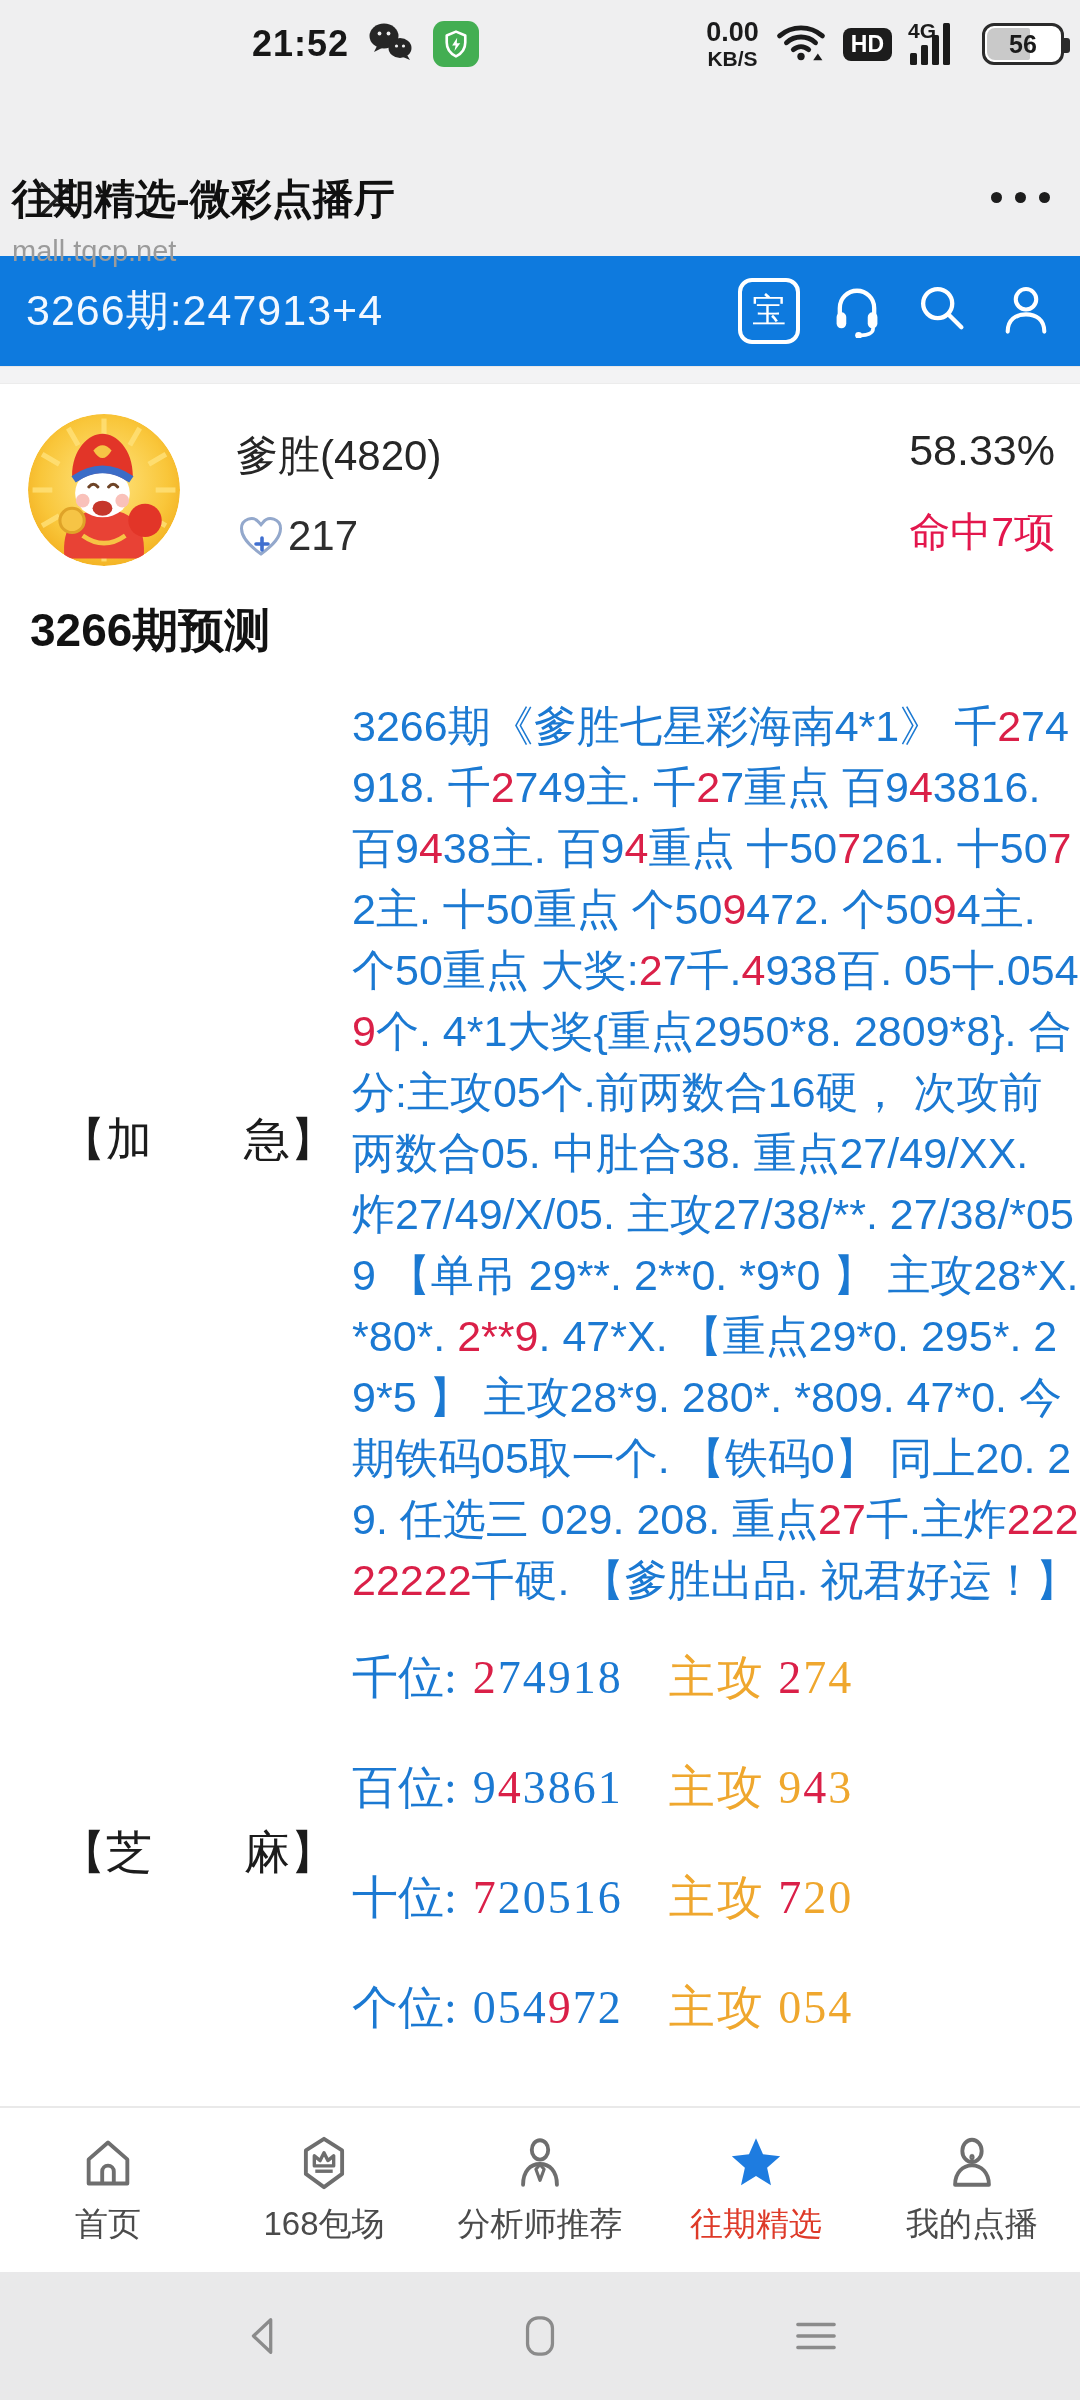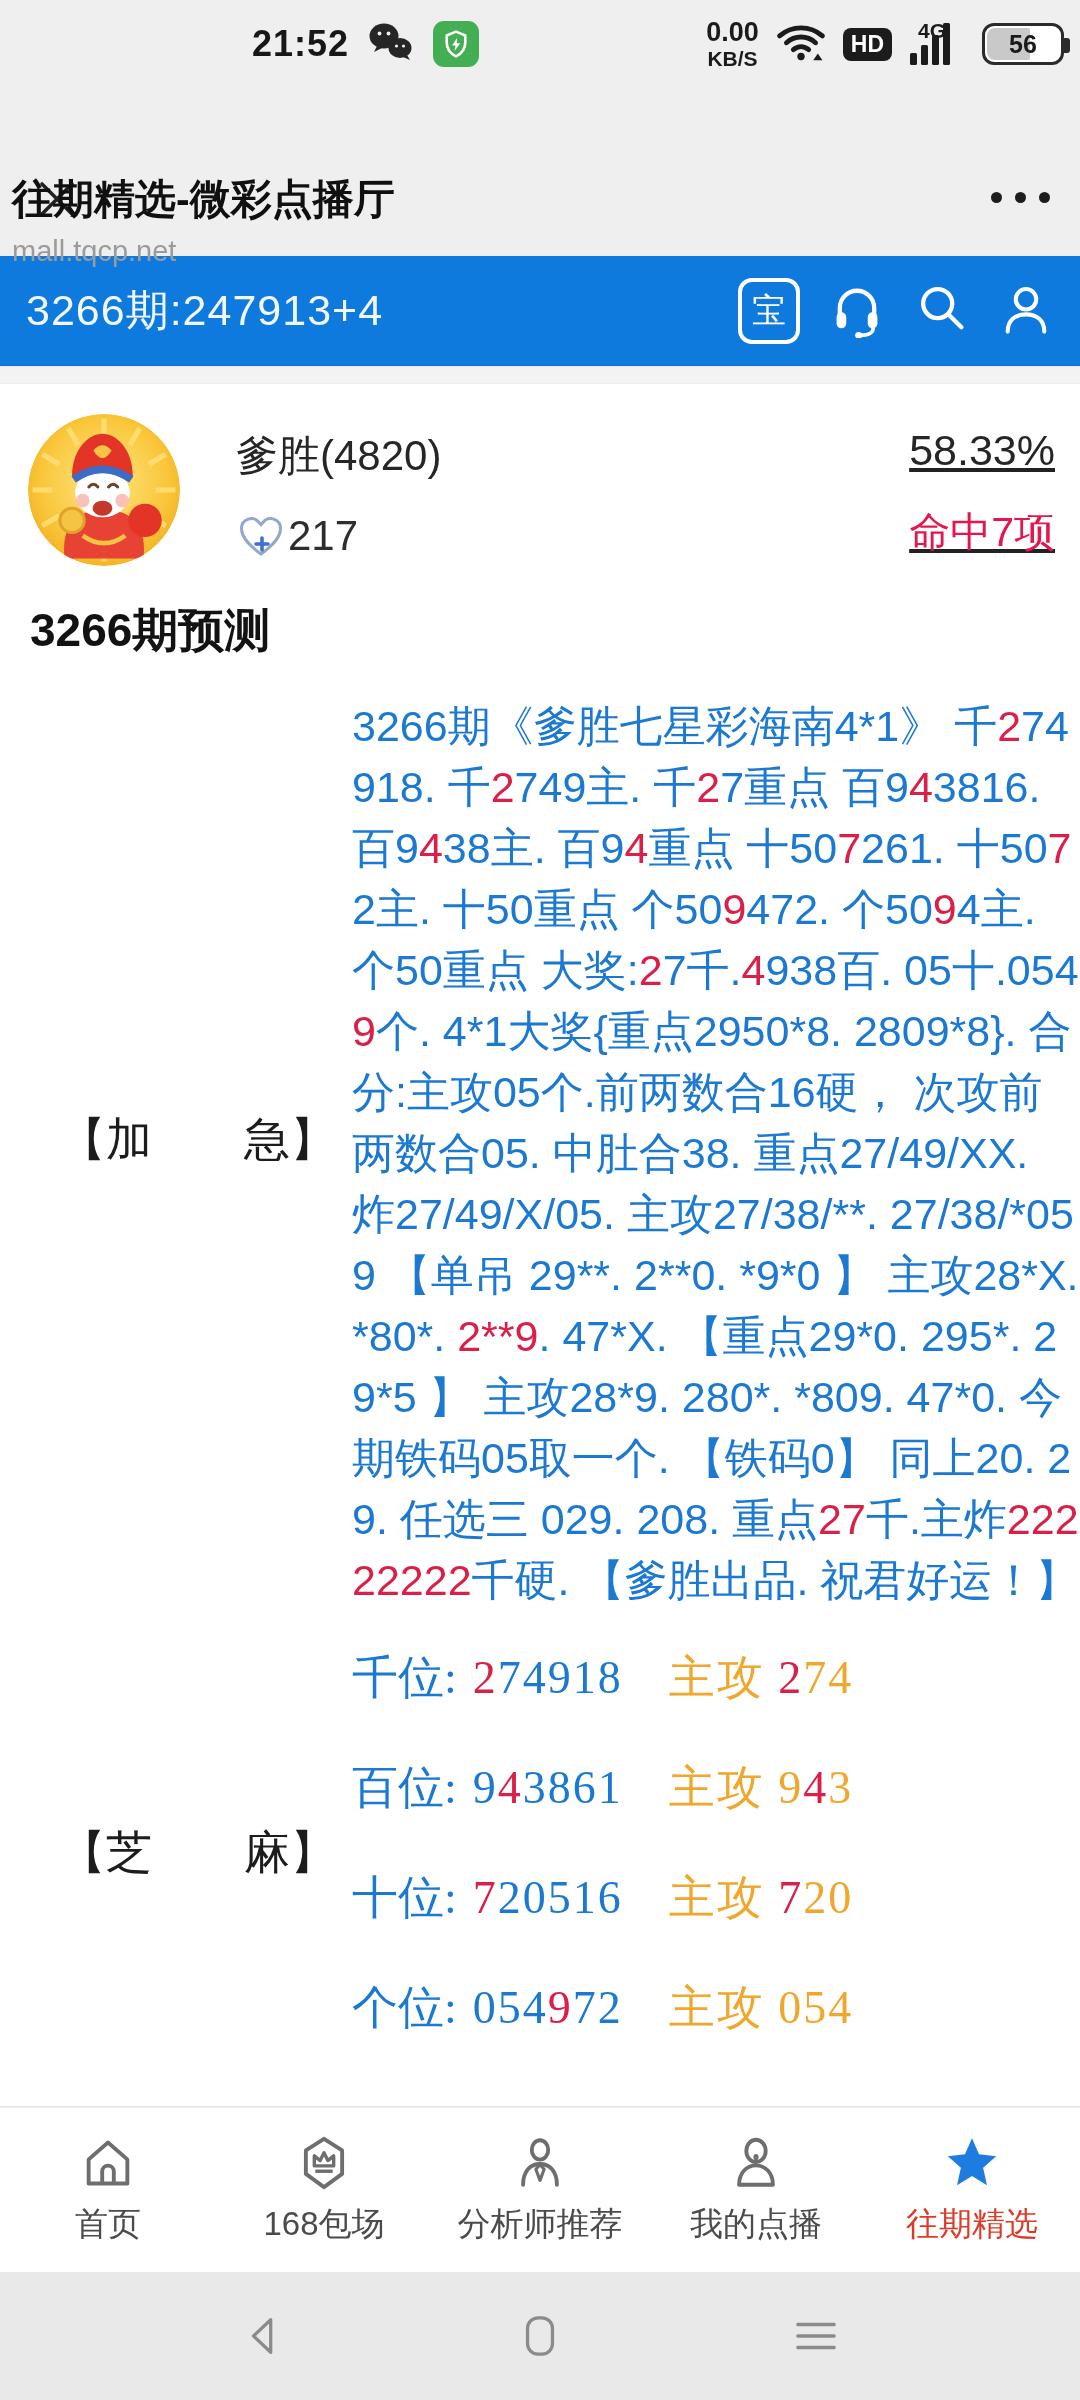--- a/index.html
+++ b/index.html
@@ -10,21 +10,21 @@
   
   .status-bar { height:88px; background:#efeff0; position:relative; flex:none; }
   .st-left { position:absolute; left:252px; top:0; height:88px; display:flex; align-items:center; gap:18px; }
   .st-time { font-size:36px; font-weight:600; color:#171717; letter-spacing:1px; }
   .st-right { position:absolute; right:16px; top:0; height:88px; display:flex; align-items:center; gap:16px; }
   .net-speed { text-align:center; line-height:1; color:#1b1b1b; }
   .net-speed .v { font-size:27px; font-weight:700; }
   .net-speed .u { font-size:21px; font-weight:700; margin-top:2px; }
   .hd-badge { background:#1c1c1c; color:#fff; font-size:23px; font-weight:700; border-radius:8px; padding:5px 8px; line-height:1; }
   .sig-wrap { position:relative; width:58px; height:46px; }
-  .sig-wrap .sig-txt { position:absolute; left:10px; top:-2px; font-size:21px; font-weight:700; color:#1b1b1b; }
+  .sig-wrap .sig-txt { position:absolute; left:0; top:-2px; font-size:21px; font-weight:700; color:#1b1b1b; }
   .sig-bars { position:absolute; bottom:2px; left:2px; display:flex; align-items:flex-end; gap:4px; }
   .sig-bars i { display:block; width:7px; background:#1b1b1b; border-radius:1.5px; }
   .battery { position:relative; width:82px; height:42px; border:3px solid #2b2b2b; border-radius:12px; display:flex; align-items:center; justify-content:center; background:#fff; }
   .battery .fill { position:absolute; left:2px; top:2px; bottom:2px; width:56%; background:#c9c9c9; border-radius:8px 2px 2px 8px; }
   .battery .pct { position:relative; font-size:25px; font-weight:600; color:#1a1a1a; }
   .battery .nub { position:absolute; right:-9px; top:12px; width:6px; height:15px; background:#2b2b2b; border-radius:0 3px 3px 0; }
   .saver-app { width:46px; height:46px; background:#43ae52; border-radius:11px; display:flex; align-items:center; justify-content:center; }
 
   
   .title-bar { height:168px; background:#efeff0; position:relative; flex:none; }
@@ -46,21 +46,21 @@
 
   
   .main { flex:1 1 auto; overflow:hidden; background:#fff; display:flex; flex-direction:column; }
 
   .analyst-card { display:flex; align-items:flex-start; padding:30px 25px 6px 28px; }
   .avatar { width:152px; height:152px; border-radius:50%; overflow:hidden; flex:none; }
   .ac-info { margin-left:56px; padding-top:14px; }
   .ac-name { font-size:42px; color:#262626; }
   .heart-row { display:flex; align-items:center; margin-top:28px; gap:2px; }
   .likes { font-size:42px; color:#2e2e2e; }
-  .ac-right { margin-left:auto; text-align:center; padding-top:12px;text-decoration:underline; }
+  .ac-right { margin-left:auto; text-align:center; padding-top:12px; }
   .accuracy { font-size:43px; color:#262626; }
   .hits { font-size:41px; margin-top:30px; }
 
   .section-title { font-size:46px; font-weight:650; color:#121212; margin:28px 0 6px 30px; }
 
   .pred-row { display:flex; }
   .pred-label { width:352px; flex:none; align-self:center; padding-left:60px; font-size:46px; color:#1c1c1c; white-space:nowrap; }
   .urgent-content { flex:1; margin-top:28px; font-size:43px; line-height:61px; word-break:break-all; }
   .sesame-rows { flex:1; display:flex; flex-direction:column; gap:48px; padding:36px 0 56px; font-size:46px; }
   .s-row { display:flex; align-items:baseline; white-space:nowrap;font-family:Liberation Serif, serif; }
@@ -295,33 +295,33 @@
       <span class="nav-label">168包场</span>
     </div>
     <div class="nav-item">
       <svg width="58" height="58" viewBox="0 0 24 24">
         <ellipse cx="12" cy="6.6" rx="3.4" ry="4" fill="none" stroke="#6e6e6e" stroke-width="1.6"></ellipse>
         <path d="M5 21 c0-5.6 3-8.6 7-8.6 s7 3 7 8.6" fill="none" stroke="#6e6e6e" stroke-width="1.6" stroke-linecap="round"></path>
         <path d="M12 12.6 l-1.7 2 1.7 4.6 1.7-4.6 z" fill="none" stroke="#6e6e6e" stroke-width="1.3" stroke-linejoin="round"></path>
       </svg>
       <span class="nav-label">分析师推荐</span>
     </div>
+    <div class="nav-item active">
+      <svg width="58" height="58" viewBox="0 0 24 24">
+        <polygon points="12,1.8 14.9,8.4 22,9.2 16.6,14 18.2,21.2 12,17.4 5.8,21.2 7.4,14 2,9.2 9.1,8.4" fill="#1e7ce0"></polygon>
+      </svg>
+      <span class="nav-label">往期精选</span>
+    </div>
     <div class="nav-item">
       <svg width="58" height="58" viewBox="0 0 24 24">
         <ellipse cx="12" cy="7" rx="4" ry="4.6" fill="none" stroke="#6e6e6e" stroke-width="1.6"></ellipse>
         <path d="M12 8.6 q1.2 1 0 2 q-1.2-1 0-2" fill="none" stroke="#6e6e6e" stroke-width="1"></path>
         <path d="M5 21 c0-5 3.2-8 7-8 s7 3 7 8 z" fill="none" stroke="#6e6e6e" stroke-width="1.6" stroke-linejoin="round"></path>
       </svg>
       <span class="nav-label">我的点播</span>
-    </div>
-    <div class="nav-item active">
-      <svg width="58" height="58" viewBox="0 0 24 24">
-        <polygon points="12,1.8 14.9,8.4 22,9.2 16.6,14 18.2,21.2 12,17.4 5.8,21.2 7.4,14 2,9.2 9.1,8.4" fill="#1e7ce0"></polygon>
-      </svg>
-      <span class="nav-label">往期精选</span>
     </div>
   </div>
 
   <div class="android-nav">
     <div class="an-btn">
       <svg width="46" height="46" viewBox="0 0 48 48">
         <path d="M31 7 L13 24 L31 41 Z" fill="none" stroke="#8b8b8b" stroke-width="3.4" stroke-linejoin="round"></path>
       </svg>
     </div>
     <div class="an-btn">

